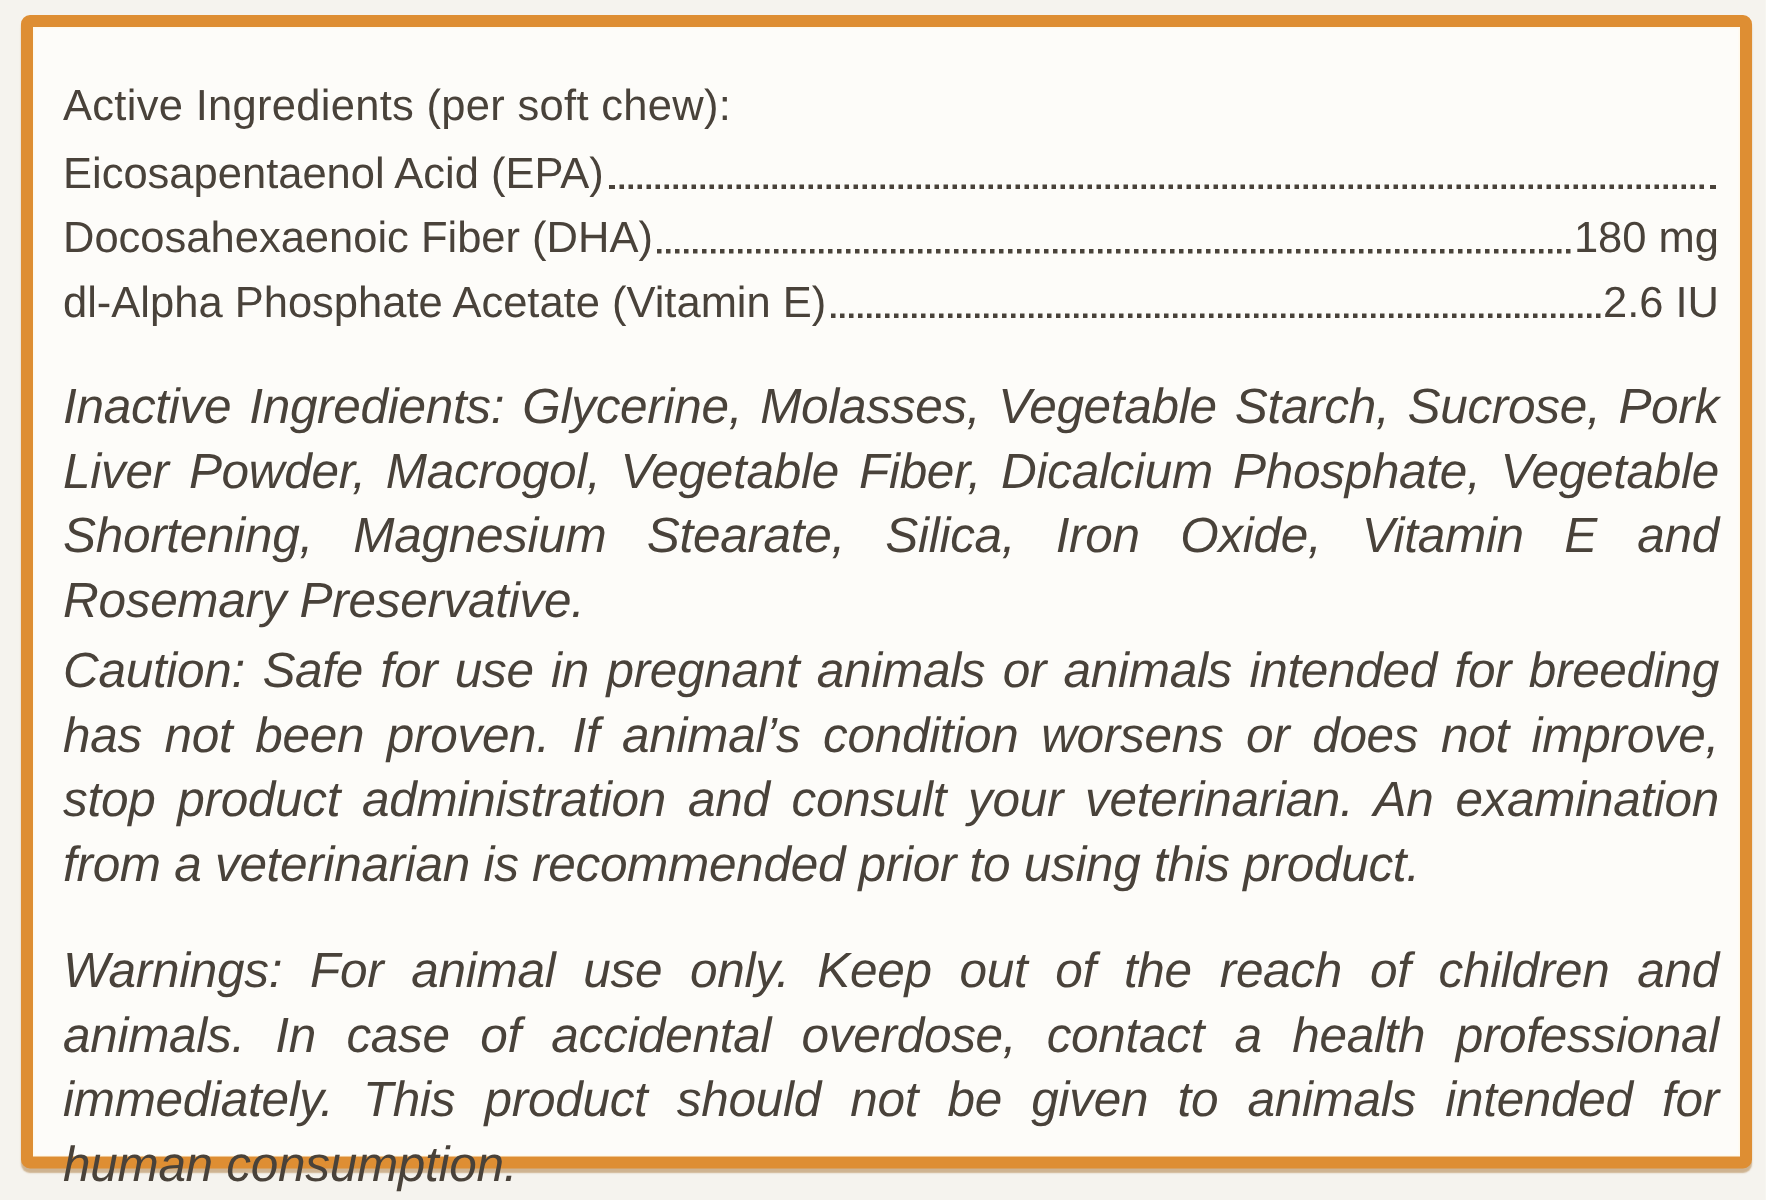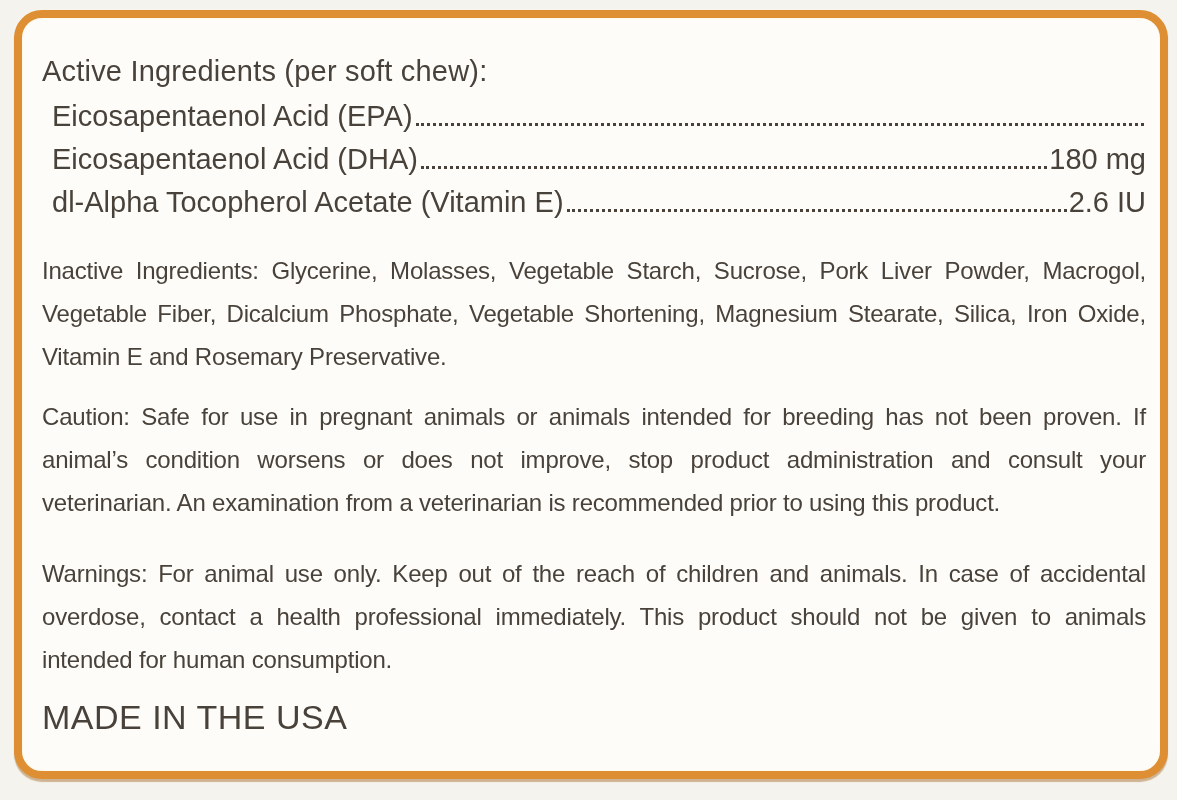--- a/index.html
+++ b/index.html
@@ -18,57 +18,58 @@
   }
   .card {
     position: absolute;
     left: 14px;
     top: 10px;
     width: 1154px;
     height: 769px;
     box-sizing: border-box;
     background: var(--card_background, #fdfcf9);
     border: 8px solid var(--border, #DE8E33);
-    border-radius: 28px;
+    border-radius: 6px;
     box-shadow: 0 3px 1px rgba(160, 103, 30, 0.45),
                 inset 0 0 0 1px rgba(255, 249, 235, 0.9);
     padding: 32px 14px 17px 20px;
     color: var(--text, #49423a);
   }
   .active-header {
     font-size: 29px;
     line-height: 43px;
     letter-spacing: 0.2px;
     white-space: nowrap;
   }
   .ing-row {
     display: flex;
     align-items: flex-end;
     height: 43px;
     font-size: 29px;
     line-height: 39px;
     white-space: nowrap;
   }
-  .ing-name { flex: 0 0 auto; margin-left: 10px; }
+  .ing-name { flex: 0 0 auto; }
   .ing-amount { flex: 0 0 auto; }
   .dots {
     flex: 1 1 auto;
     border-bottom: 3px dotted var(--text, #49423a);
     margin: 0 2px 10px 3px;
     min-width: 40px;
   }
   .para {
     margin: 0;
-    font-size: 24px;
+    font-size: 33px;
     line-height: 43px;
     letter-spacing: -0.2px;
     text-align: justify;
+    font-style: italic;
   }
   .para.inactive { margin-top: 27px; }
-  .para.caution  { margin-top: 17px; }
+  .para.caution  { margin-top: 4px; }
   .para.warnings { margin-top: 28px; }
   .made {
     margin-top: 18px;
     font-size: 34px;
     line-height: 36px;
     letter-spacing: 0.5px;
   }
 </style>
 </head>
 <body>
@@ -77,27 +78,27 @@
   <div class="card">
 
     <div class="active-header">Active Ingredients (per soft chew):</div>
 
     <div class="ing-row">
       <span class="ing-name">Eicosapentaenol Acid (EPA)</span>
       <span class="dots"></span>
     </div>
 
     <div class="ing-row">
-      <span class="ing-name">Eicosapentaenol Acid (DHA)</span>
+      <span class="ing-name">Docosahexaenoic Fiber (DHA)</span>
       <span class="dots"></span>
       <span class="ing-amount">180 mg</span>
     </div>
 
     <div class="ing-row">
-      <span class="ing-name">dl-Alpha Tocopherol Acetate (Vitamin E)</span>
+      <span class="ing-name">dl-Alpha Phosphate Acetate (Vitamin E)</span>
       <span class="dots"></span>
       <span class="ing-amount">2.6 IU</span>
     </div>
 
     <p class="para inactive">Inactive Ingredients: Glycerine, Molasses, Vegetable Starch, Sucrose, Pork Liver Powder, Macrogol, Vegetable Fiber, Dicalcium Phosphate, Vegetable Shortening, Magnesium Stearate, Silica, Iron Oxide, Vitamin E and Rosemary Preservative.</p>
 
     <p class="para caution">Caution: Safe for use in pregnant animals or animals intended for breeding has not been proven. If animal’s condition worsens or does not improve, stop product administration and consult your veterinarian. An examination from a veterinarian is recommended prior to using this product.</p>
 
     <p class="para warnings">Warnings: For animal use only. Keep out of the reach of children and animals. In case of accidental overdose, contact a health professional immediately. This product should not be given to animals intended for human consumption.</p>
 

